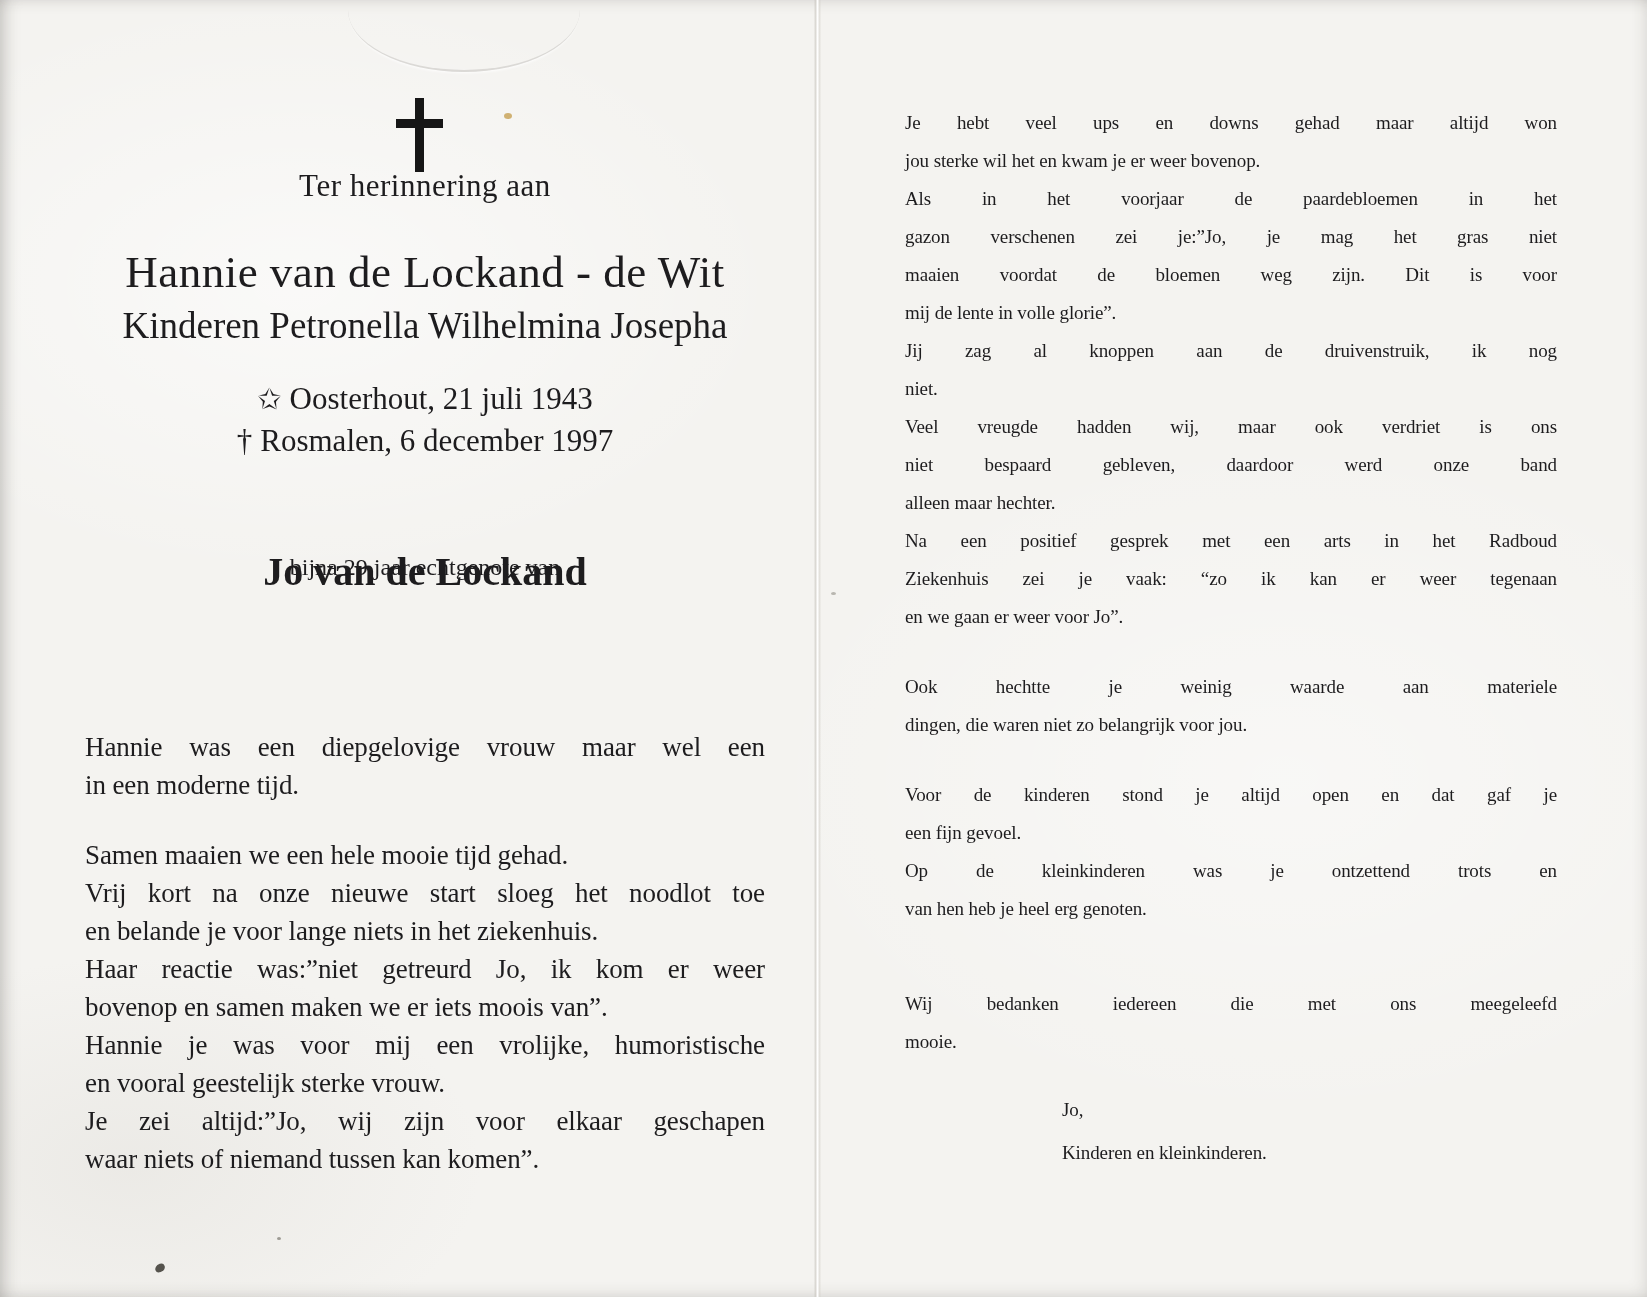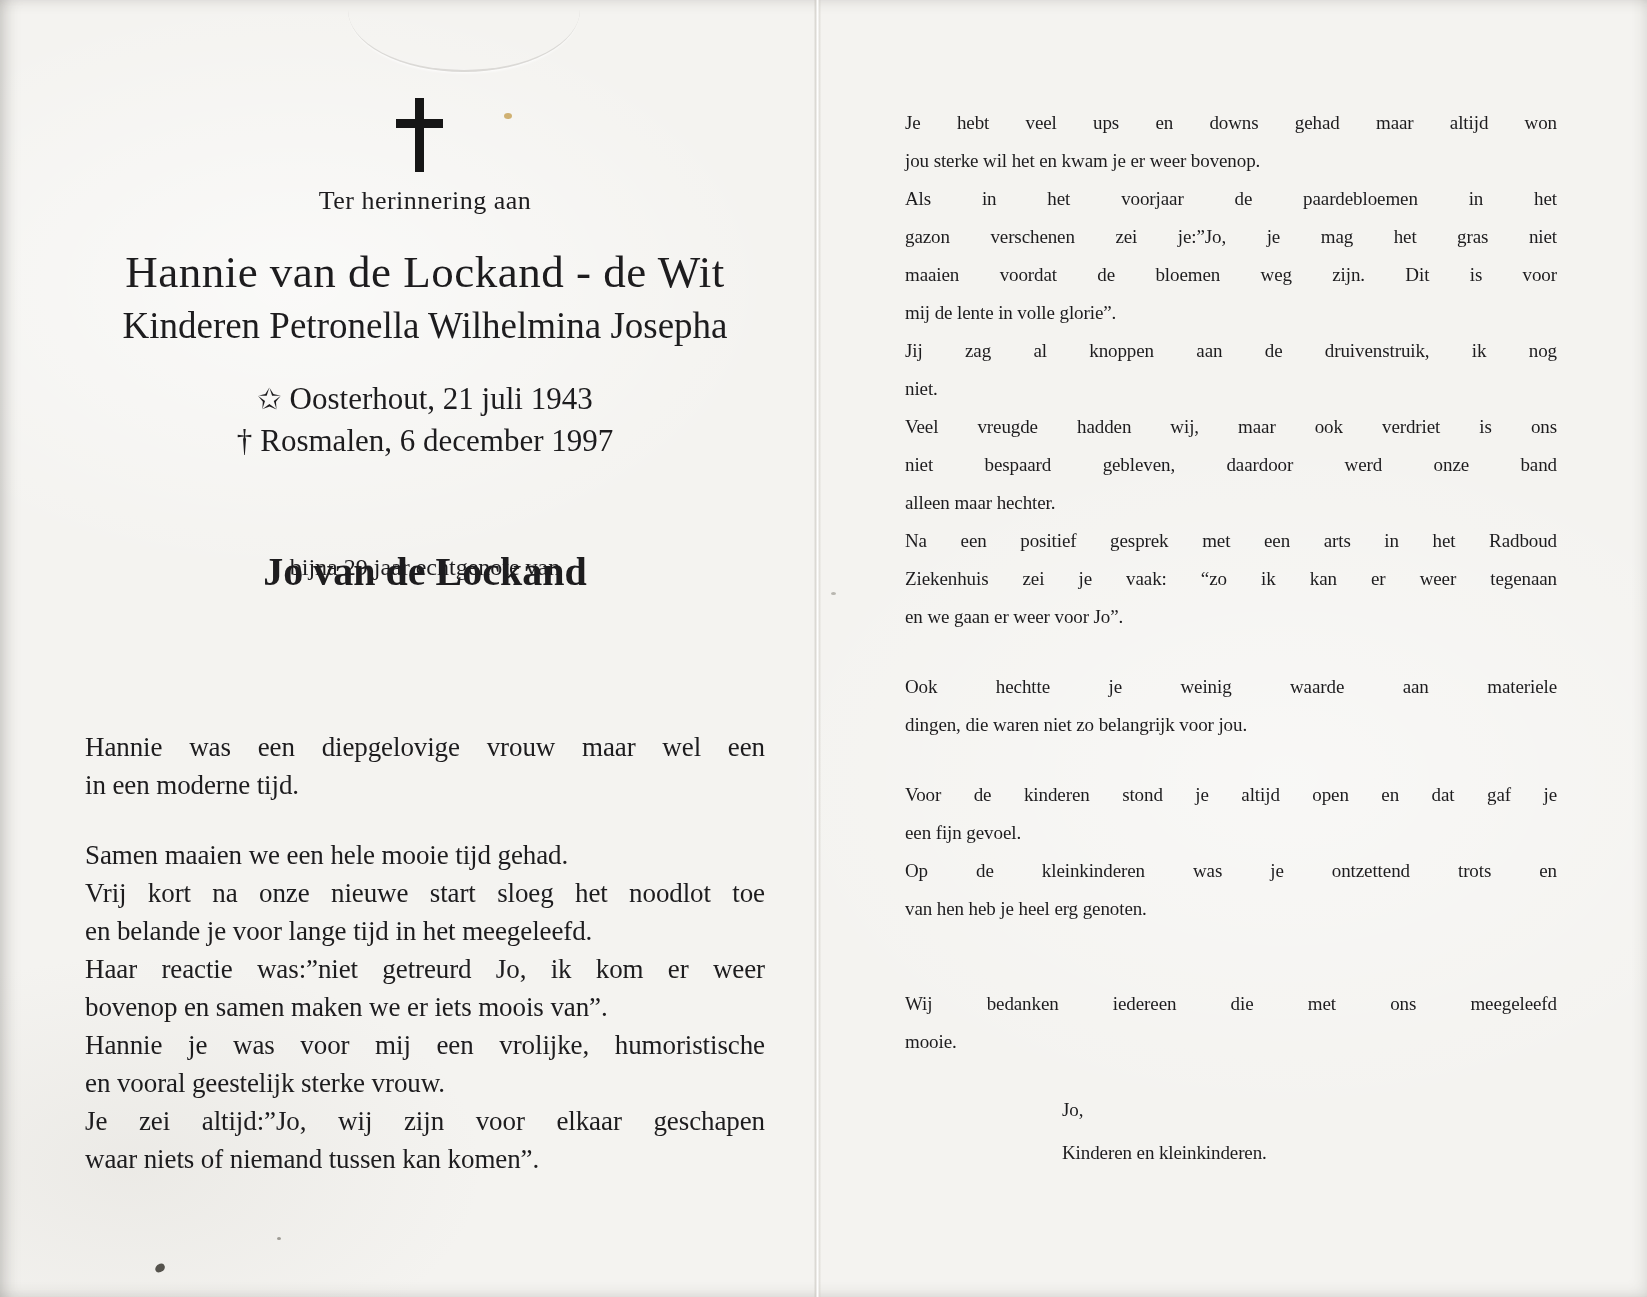--- a/index.html
+++ b/index.html
@@ -50,21 +50,21 @@
   .page.left{left:85px;width:680px;}
   .page.right{left:905px;width:652px;}
 
   .centered{position:absolute;left:0;right:0;text-align:center;}
 
   
   .cross{position:absolute;left:50%;top:98px;width:0;height:0;}
   .cross .v{position:absolute;left:-10px;top:0;width:9px;height:74px;background:#161616;}
   .cross .h{position:absolute;left:-29px;top:21px;width:47px;height:9px;background:#161616;}
 
-  .memorial-phrase{top:186px;font-size:26px;letter-spacing:.5px;}
+  .memorial-phrase{top:168px;font-size:31px;letter-spacing:.5px;}
   .deceased-name{top:246px;font-size:45px;letter-spacing:.5px;}
   .baptismal-names{top:304px;font-size:37px;}
   .dates{top:378px;font-size:31px;line-height:41px;}
   .dates .sym{display:inline-block;margin-right:8px;}
   .dates .star{font-family:"DejaVu Sans",sans-serif;font-size:29px;}
   .marriage-duration{top:506px;font-size:24px;margin-top:48px;}
   .spouse-name{top:548px;font-size:40px;font-weight:bold;}
 
   .body-block{position:absolute;left:0;right:0;font-size:27px;}
   .page.right .body-block{font-size:19px;}
@@ -113,21 +113,21 @@
 
     <div class="centered marriage-duration">bijna 29 jaar echtgenote van</div>
 
     <div class="centered spouse-name">Jo van de Lockand</div>
 
     <div class="body-block left-body">
         <div class="bline j">Hannie was een diepgelovige vrouw maar wel een</div>
         <div class="bline">in een moderne tijd.</div>
         <div class="bline gap">Samen maaien we een hele mooie tijd gehad.</div>
         <div class="bline j">Vrij kort na onze nieuwe start sloeg het noodlot toe</div>
-        <div class="bline">en belande je voor lange tijd in het meegeleefd.</div>
+        <div class="bline">en belande je voor lange niets in het ziekenhuis.</div>
         <div class="bline j">Haar reactie was:”niet getreurd Jo, ik kom er weer</div>
         <div class="bline">bovenop en samen maken we er iets moois van”.</div>
         <div class="bline j">Hannie je was voor mij een vrolijke, humoristische</div>
         <div class="bline">en vooral geestelijk sterke vrouw.</div>
         <div class="bline j">Je zei altijd:”Jo, wij zijn voor elkaar geschapen</div>
         <div class="bline">waar niets of niemand tussen kan komen”.</div>
       </div>
   </div>
 
   <div class="page right">

